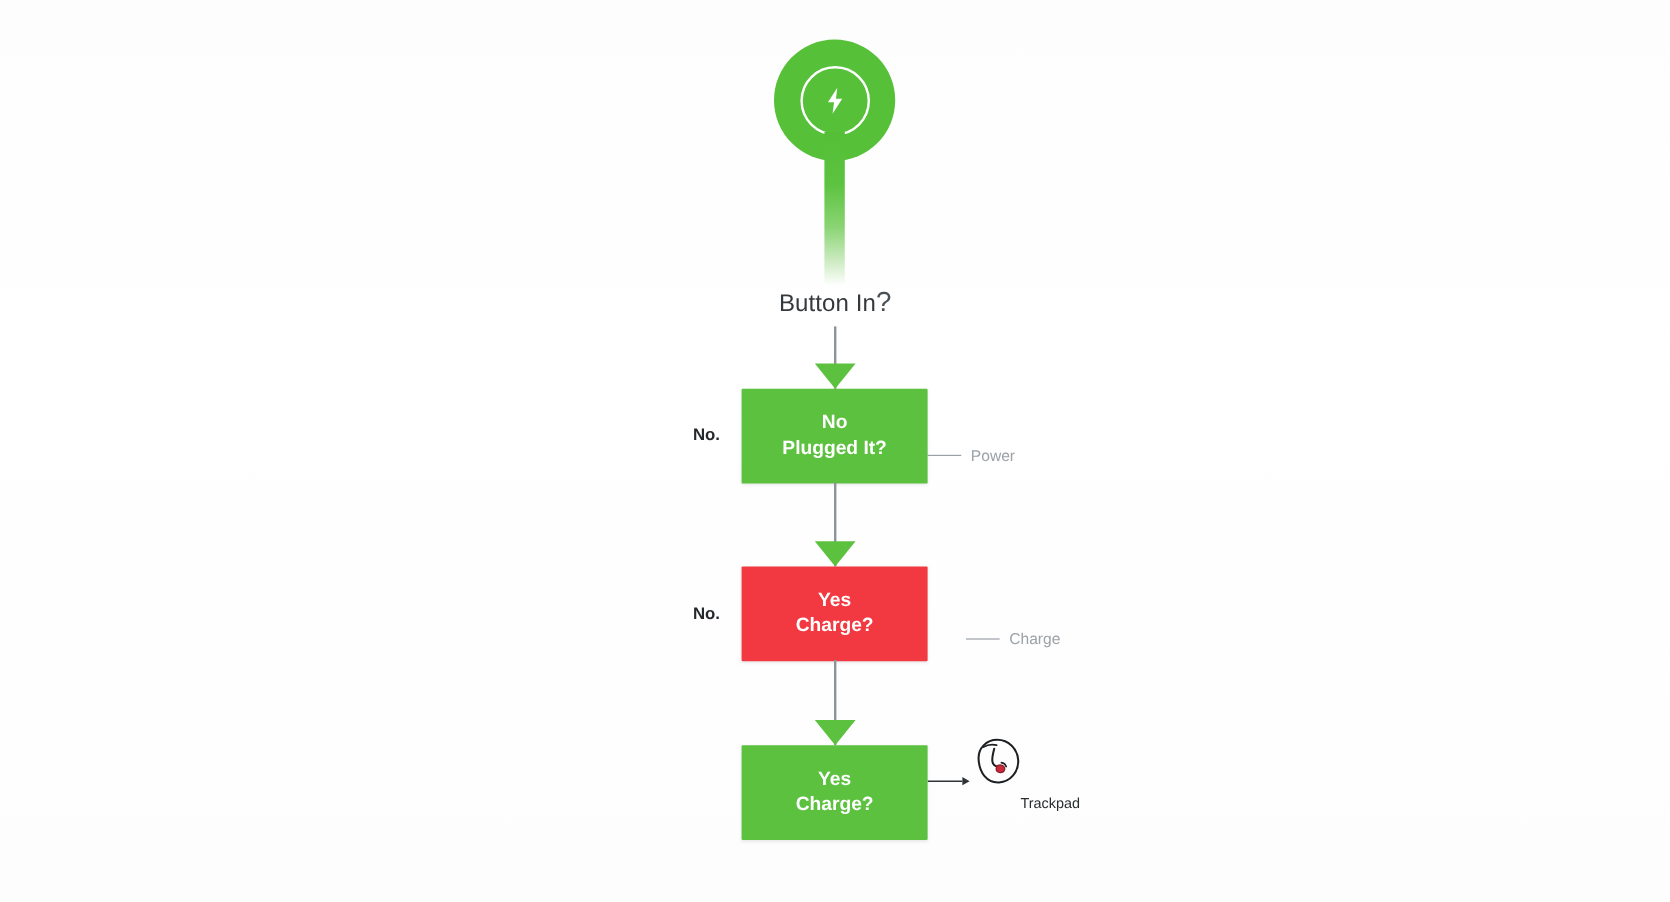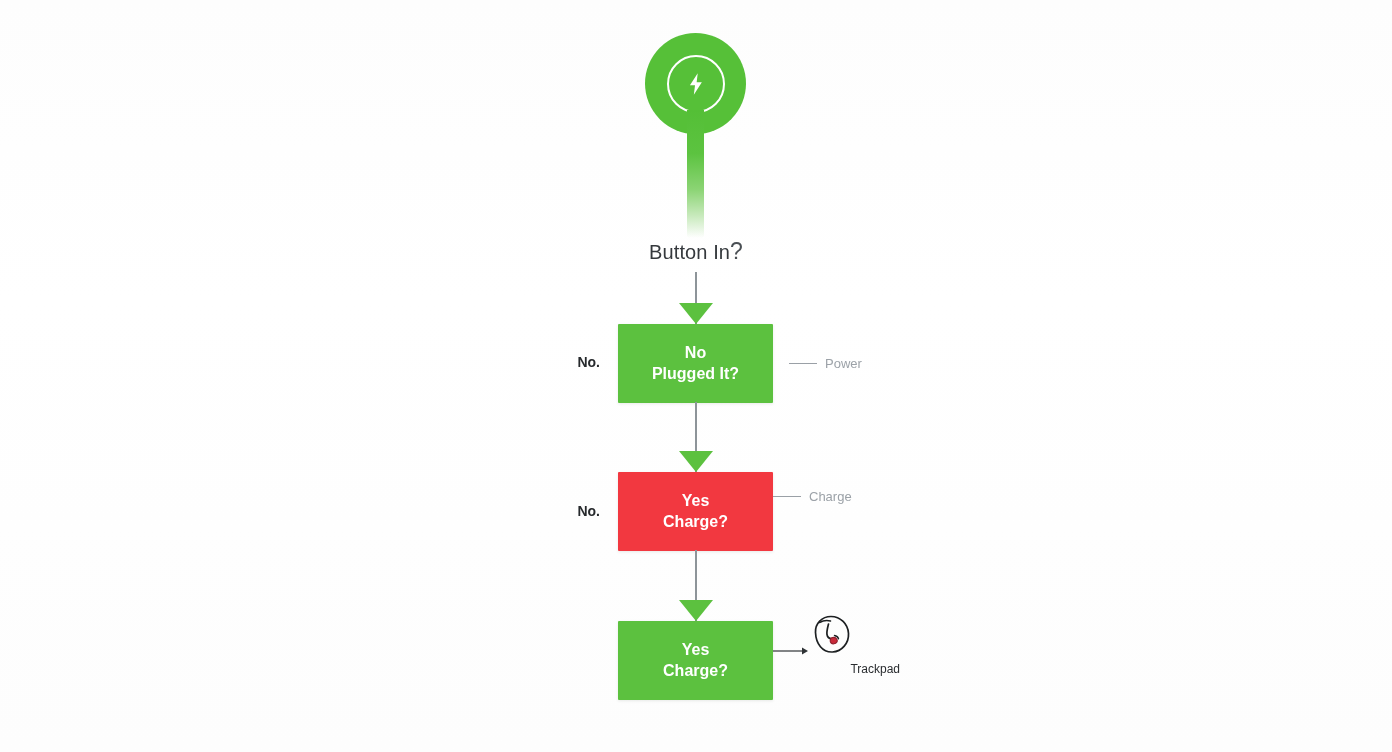--- a/index.html
+++ b/index.html
@@ -152,22 +152,22 @@
     width: 28px;
     height: 1px;
     background: #9aa0a6;
     margin-right: 8px;
   }
   .right-anno .txt {
     font-size: 13px;
     color: #9ca2a8;
     white-space: nowrap;
   }
-  #anno-1 { top: 355px; padding-left: 16px; }
-  #anno-2 { top: 488px; }
+  #anno-1 { top: 371px; }
+  #anno-2 { top: 524px; padding-left: 32px; }
 
   
   .tp-arrow {
     position: absolute;
     left: 773px;
     top: 645px;
     width: 36px;
     height: 12px;
   }
   .tp-icon {

